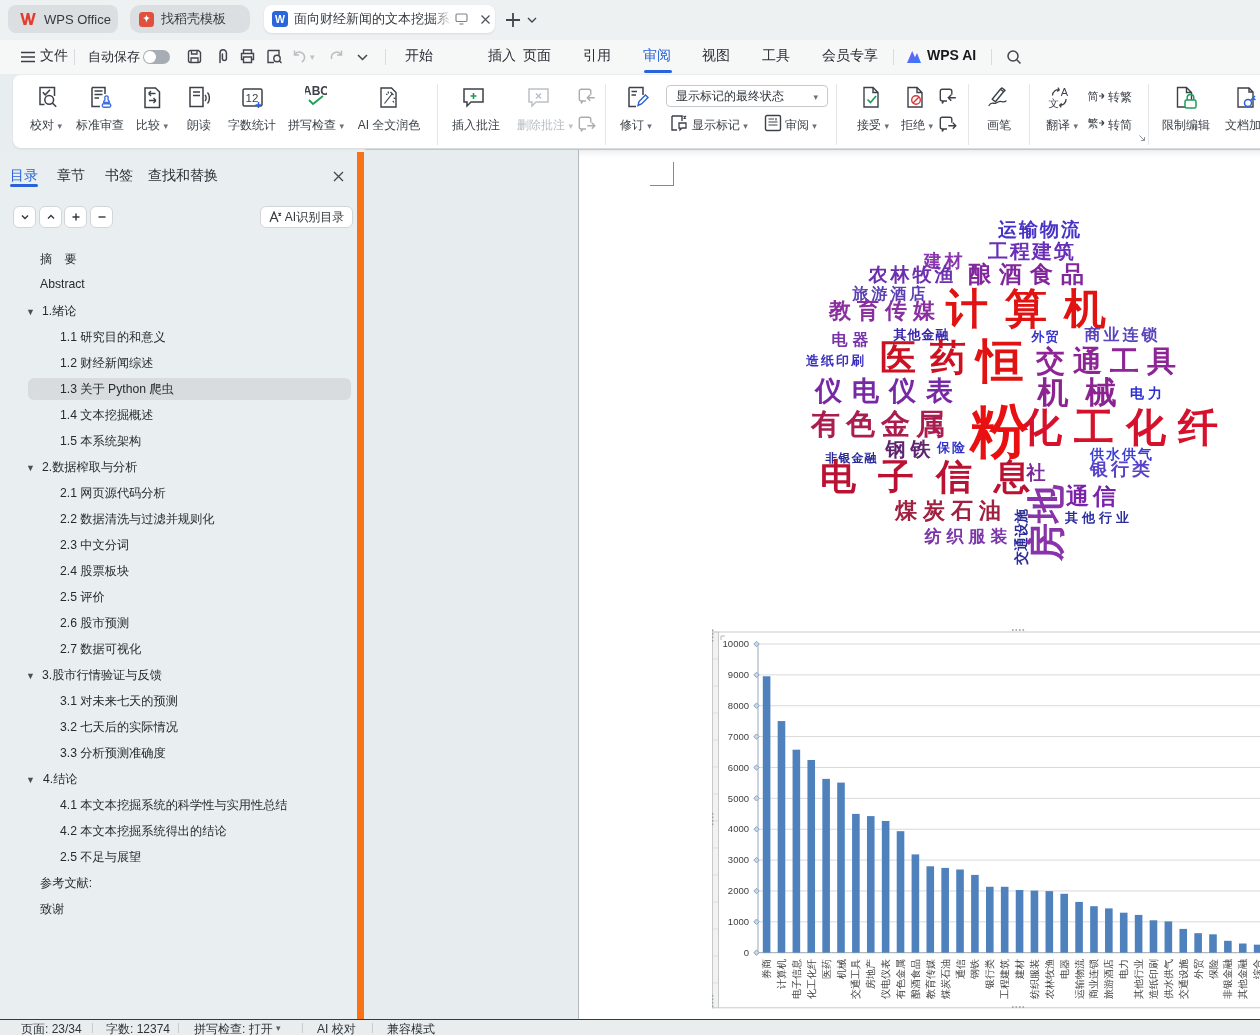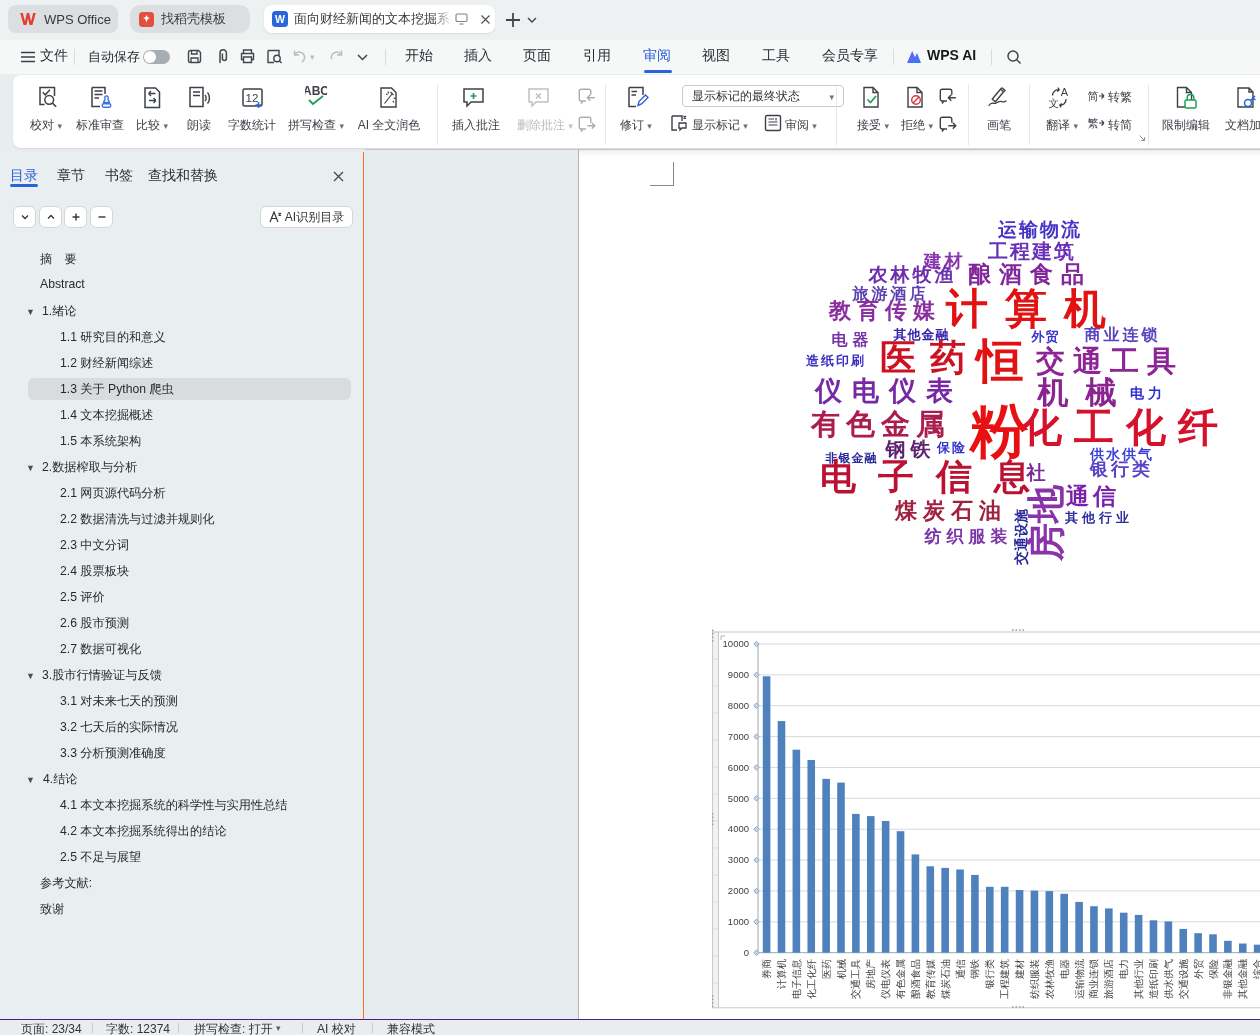--- a/index.html
+++ b/index.html
@@ -10,21 +10,21 @@
 #menurow{position:absolute;left:0;top:40px;width:1260px;height:34px;background:#f6f8f8;}
 .mtab{position:absolute;top:7px;font-size:14px;color:#2b2f35;}
 .sep{position:absolute;background:#d9dcde;width:1px;}
 #ribbon{position:absolute;left:0;top:74px;width:1260px;height:78px;background:#e8edf0;}
 #rpanel{position:absolute;left:13px;top:1px;width:1255px;height:73px;background:#fff;border-radius:8px;box-shadow:0 1px 2px rgba(120,130,140,.18);}
 .rlab{position:absolute;font-size:12px;color:#3c4148;white-space:nowrap;transform:translateX(-50%);}
 .rlabL{position:absolute;font-size:12px;color:#3c4148;white-space:nowrap;}
 .gray{color:#b8bdc3!important}
 .rsep{position:absolute;top:10px;height:61px;width:1px;background:#e4e7ea;}
 .caret{font-size:9px;color:#6a7076;}
-#sidebar{position:absolute;left:0;top:152px;width:364px;height:867px;background:#e9eef0;border-right:1px solid #f97316;}
+#sidebar{position:absolute;left:0;top:152px;width:364px;height:867px;background:#e9eef0;border-right:7px solid #f97316;}
 .stab{position:absolute;top:15px;font-size:14px;color:#2b2f35;}
 .sbtn{position:absolute;top:54px;width:23px;height:22px;background:#fff;border:1px solid #d2d6d8;border-radius:6px;color:#33373c;display:flex;align-items:center;justify-content:center;}
 .toc{position:absolute;font-size:12.2px;color:#272b31;white-space:nowrap;}
 .tri{position:absolute;font-size:9px;color:#4a4f54;}
 #docarea{position:absolute;left:365px;top:149px;width:895px;height:870px;background:#e7ecee;border-top:1px solid #c2c6c8;overflow:hidden;}
 #page{position:absolute;left:214px;top:0;width:700px;height:869px;background:#fff;box-shadow:inset 0 7px 7px -5px #e6e8e8;}
 .cw{position:absolute;transform:translate(-50%,-50%);white-space:nowrap;line-height:1;font-weight:bold;}
 .cwr{position:absolute;transform:translate(-50%,-50%) rotate(-90deg);white-space:nowrap;line-height:1;font-weight:bold;}
 #statusbar{position:absolute;left:0;top:1019px;width:1260px;height:16px;background:#e9edee;border-top:1px solid #4c1d95;}
 .st{position:absolute;top:1px;font-size:12px;color:#2f343a;white-space:nowrap;}
@@ -95,21 +95,21 @@
     </svg>
 <div class="abs" style="left:310px;top:12px;font-size:9px;color:#bcc1c6">▾</div>
 <svg class="abs" style="left:329px;top:9px" width="15" height="14" viewBox="0 0 15 14">
       <path d="M12.5 1.5 V6 H8 M12.2 5.8 C11 3.8 9 2.8 6.8 3.2 C3.5 3.8 1.7 7 2.7 10" fill="none" stroke="#b9bec3" stroke-width="1.5"></path>
     </svg>
 <svg class="abs" style="left:356px;top:13px" width="13" height="9" viewBox="0 0 13 9">
       <path d="M2 2 L6.5 6.5 L11 2" fill="none" stroke="#41464c" stroke-width="1.5"></path>
     </svg>
 <div class="sep" style="left:385px;top:9px;height:16px"></div>
 <div class="mtab" style="left:405px">开始</div>
-<div class="mtab" style="left:464px">插入</div>
+<div class="mtab" style="left:488px">插入</div>
 <div class="mtab" style="left:523px">页面</div>
 <div class="mtab" style="left:583px">引用</div>
 <div class="mtab" style="left:702px">视图</div>
 <div class="mtab" style="left:762px">工具</div>
 <div class="mtab" style="left:643px;color:#2a62d9;">审阅</div>
 <div class="abs" style="left:644px;top:30px;width:28px;height:3px;background:#2a62d9;border-radius:2px"></div>
 <div class="mtab" style="left:822px">会员专享</div>
 <div class="sep" style="left:893px;top:9px;height:16px"></div>
 <svg class="abs" style="left:906px;top:10px" width="16" height="14" viewBox="0 0 16 14">
       <path d="M1 13 L6.2 1 L9 7.2 L11 3 L15 13 Z" fill="url(#g1)"></path>
@@ -189,21 +189,21 @@
       <path d="M8 13 H4.6 L3.4 15.4 L3.4 13 Q1.3 13 1.3 11 V3.2 Q1.3 1.2 3.3 1.2 H10.8 Q12.8 1.2 12.8 3.2 V6.8" fill="none" stroke="#a9adb2" stroke-width="1.4"></path>
       <path d="M9.3 9.8 H16.8 M13.8 6.8 L16.8 9.8 L13.8 12.8" fill="none" stroke="#a9adb2" stroke-width="1.4"></path>
     </svg>
 <div class="rsep" style="left:605px"></div>
 <svg class="abs" style="left:627.0px;top:12.0px" width="22" height="24" viewBox="0 0 22 24">
       <path d="M2 1.5 H16 V9 M2 1.5 V20.5 H9" fill="none" stroke="#3c4148" stroke-width="1.5"></path>
       <path d="M4.5 5.5 H10 M4.5 9 H9" stroke="#3c4148" stroke-width="1.3"></path>
       <path d="M11 19.5 L12 15.5 L18.5 9 L21 11.5 L14.5 18 Z" fill="none" stroke="#2a62d9" stroke-width="1.4"></path>
     </svg>
 <div class="rlabL" style="left:620px;top:43px">修订 <span class="caret">▾</span></div>
-<div class="abs" style="left:666px;top:11px;width:162px;height:22px;background:#fff;border:1px solid #c6cacd;border-radius:4px;font-size:12px;color:#2f343a;line-height:20px;padding-left:9px;margin-left:16px;">显示标记的最终状态<span class="caret" style="position:absolute;right:9px;top:1px">▾</span></div>
+<div class="abs" style="left:666px;top:11px;width:162px;height:22px;background:#fff;border:1px solid #c6cacd;border-radius:4px;font-size:12px;color:#2f343a;line-height:20px;padding-left:9px;">显示标记的最终状态<span class="caret" style="position:absolute;right:9px;top:1px">▾</span></div>
 <svg class="abs" style="left:670px;top:40px" width="18" height="18" viewBox="0 0 18 18">
       <path d="M2 2 H12 V7 M2 2 V16 H7" fill="none" stroke="#3c4148" stroke-width="1.4"></path>
       <path d="M9 9 H16 V14 H12 L10 16 V14 H9 Z" fill="none" stroke="#3c4148" stroke-width="1.3"></path>
       <path d="M13.5 2 L16 4.5 M16 2 L13.5 4.5" stroke="#3c4148" stroke-width="1.2"></path>
     </svg>
 <div class="rlabL" style="left:692px;top:43px">显示标记 <span class="caret">▾</span></div>
 <svg class="abs" style="left:764px;top:40px" width="18" height="18" viewBox="0 0 18 18">
       <rect x="1.5" y="1.5" width="15" height="15" rx="1.5" fill="none" stroke="#3c4148" stroke-width="1.4"></rect>
       <path d="M4.5 5 H10 M4.5 8 H13.5 M4.5 11 H13.5 M12 4 V6.5" stroke="#3c4148" stroke-width="1.2" fill="none"></path>
     </svg>

